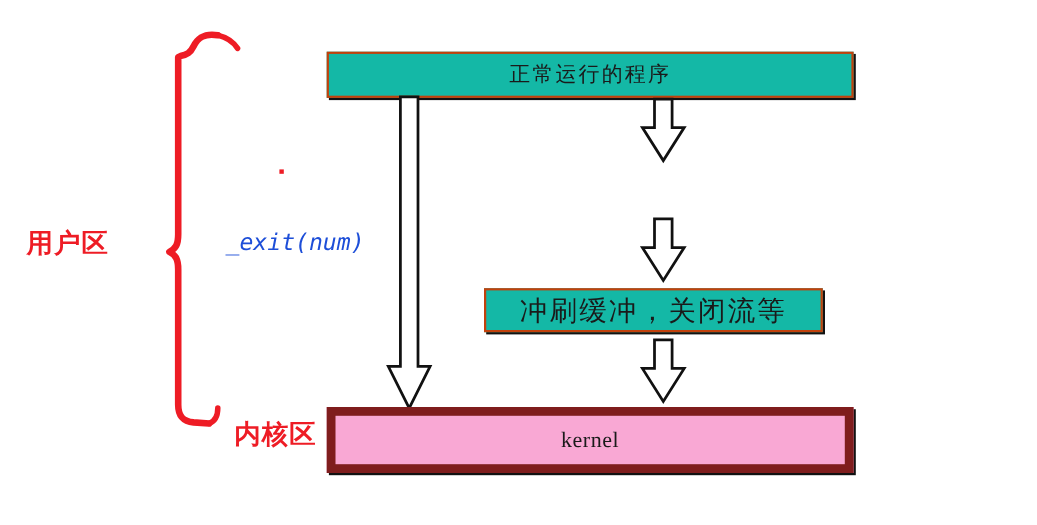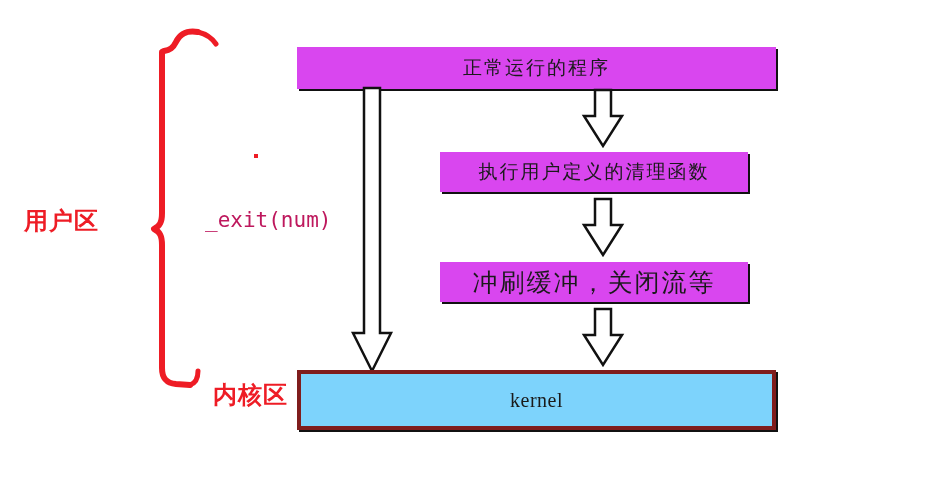--- a/index.html
+++ b/index.html
@@ -15,22 +15,22 @@
     width: 943px;
     height: 477px;
     background: #ffffff;
     overflow: hidden;
   }
 
   
   .box {
     position: absolute;
     box-sizing: border-box;
-    background: #d946ef;
-    border: 2px solid #d946ef;
+    background: #14b8a6;
+    border: 2px solid #c2410c;
     box-shadow: 2px 2px 0 0 #111111;
     display: flex;
     align-items: center;
     justify-content: center;
     color: #1a1a1a;
     font-family: "Liberation Serif", "DejaVu Serif", serif;
     letter-spacing: 2px;
     white-space: nowrap;
   }
   .box-top {
@@ -52,22 +52,22 @@
     top: 262px;
     width: 308px;
     height: 40px;
     font-size: 25px;
   }
   .box-kernel {
     left: 297px;
     top: 370px;
     width: 479px;
     height: 60px;
-    background: #7dd3fc;
-    border: 4px solid #7f1d1d;
+    background: #f9a8d4;
+    border: 8px solid #7f1d1d;
     font-size: 20px;
     letter-spacing: 0.5px;
   }
 
   
   .arrow {
     position: absolute;
   }
   .arrow svg {
     display: block;
@@ -76,22 +76,23 @@
   .arrow-long   { left: 352px; top: 88px;  }
   .arrow-s1     { left: 583px; top: 90px;  }
   .arrow-s2     { left: 583px; top: 199px; }
   .arrow-s3     { left: 583px; top: 309px; }
 
   
   .mono-label {
     position: absolute;
     font-family: "DejaVu Sans Mono", "Liberation Mono", monospace;
     font-size: 21px;
-    color: #be185d;
+    color: #1d4ed8;
     white-space: nowrap;
+    font-style: italic;
   }
   .label-exit-underscore { left: 205px; top: 208px; }
   .label-exit            { left: 744px; top: 208px; }
 
   
   .red-label {
     position: absolute;
     color: #ee1c25;
     font-family: "DejaVu Sans", "Liberation Sans", sans-serif;
     font-weight: bold;
@@ -157,21 +158,20 @@
       <path d="M 12 0 L 28 0 L 28 245 L 39 245 L 20 283 L 1 245 L 12 245 Z" fill="#ffffff" stroke="#111111" stroke-width="2.5" stroke-linejoin="miter"></path>
     </svg>
   </div>
 
   <div class="arrow arrow-s1">
     <svg width="40" height="58" viewBox="0 0 40 58">
       <path d="M 12 0 L 28 0 L 28 26 L 39 26 L 20 56 L 1 26 L 12 26 Z" fill="#ffffff" stroke="#111111" stroke-width="2.5" stroke-linejoin="miter"></path>
     </svg>
   </div>
 
-  <div class="box box-cleanup">执行用户定义的清理函数</div>
 
   <div class="arrow arrow-s2">
     <svg width="40" height="58" viewBox="0 0 40 58">
       <path d="M 12 0 L 28 0 L 28 26 L 39 26 L 20 56 L 1 26 L 12 26 Z" fill="#ffffff" stroke="#111111" stroke-width="2.5" stroke-linejoin="miter"></path>
     </svg>
   </div>
 
   <div class="box box-flush">冲刷缓冲，关闭流等</div>
 
   <div class="arrow arrow-s3">

